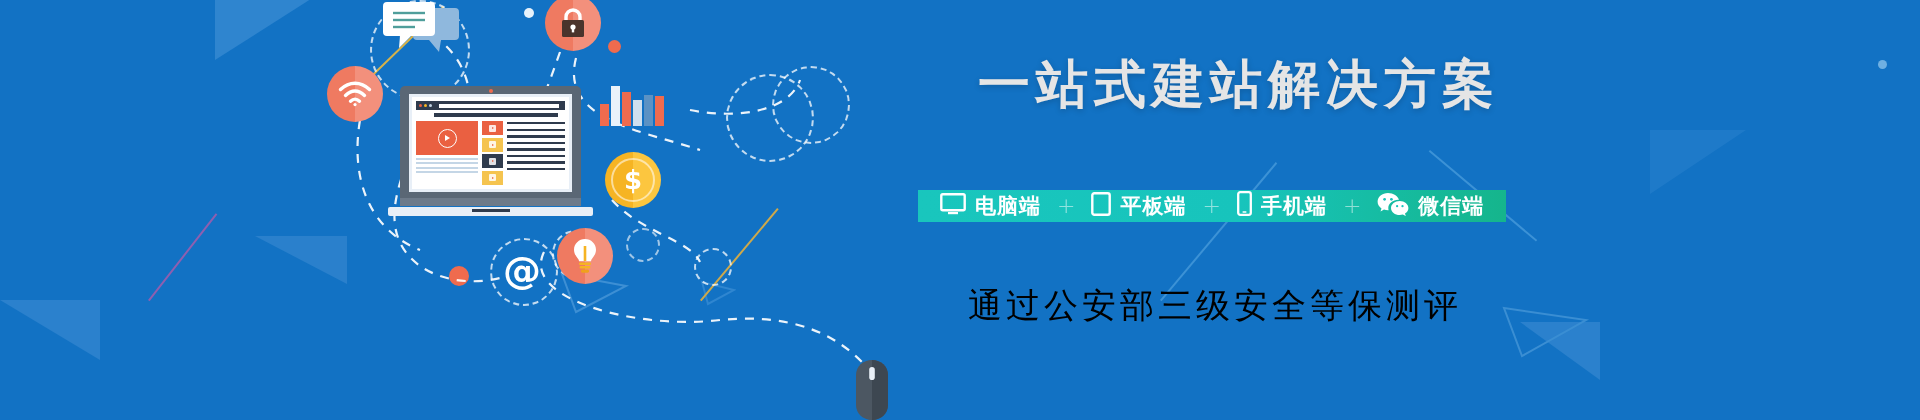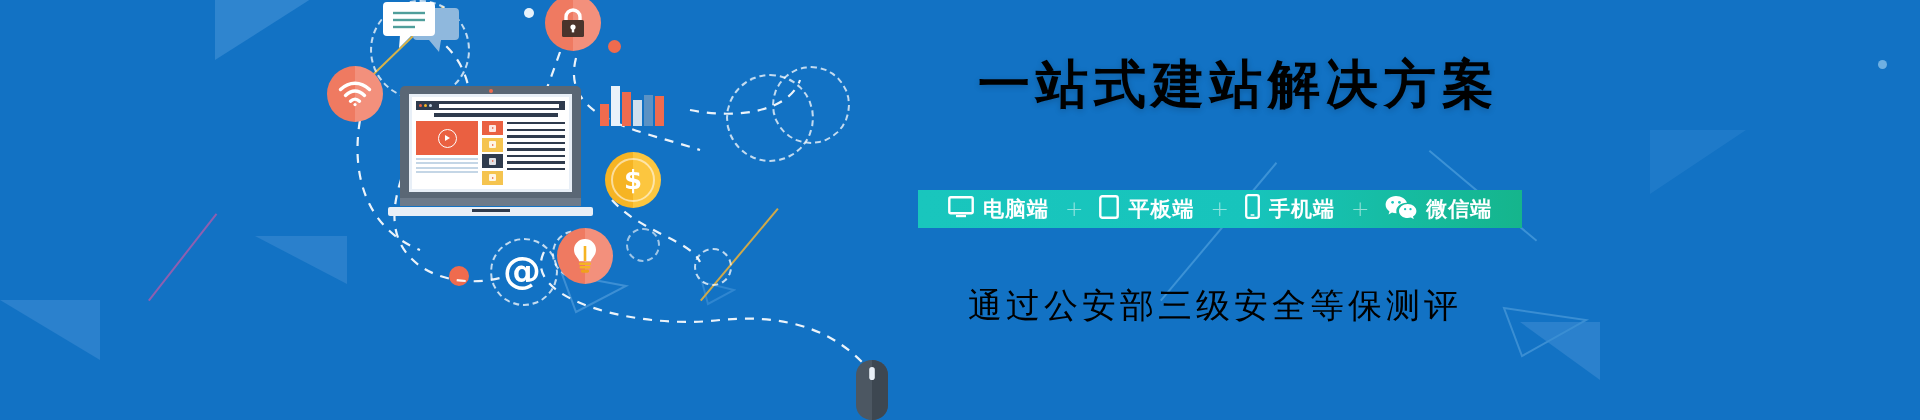--- a/index.html
+++ b/index.html
@@ -150,35 +150,35 @@
   .base { position:absolute; left:0; bottom:0; width:205px; height:9px; background:#e8eff7; border-radius:2px;}
   .base::after{content:""; position:absolute; left:50%; margin-left:-19px; top:1.5px; width:38px;height:3px;background:#2f3b4d;}
   .neck { position:absolute; left:12px; top:112px; width:181px; height:8px; background:#6d7a89;}
 
   
   .mouse { position:absolute; left:850px; top:360px; width:44px; height:60px; }
 
   
   .headline {
     position:absolute; left: 978px; top: 58px;
-    color:#000000;
+    color:#e5e5e5;
     font-size: 52px;
     font-weight: bold;
     letter-spacing: 6px;
     line-height: 1;
     white-space: nowrap;
     text-shadow: 0 2px 6px rgba(0,0,0,.18);
   }
 
   .devicebar {
     position:absolute; left: 918px; top: 190px;
-    height: 38px;
+    height: 32px;
     background: linear-gradient(90deg, #19c6bd 0%, #17c4bc 55%, #15b58c 100%);
     display:flex; align-items:center;
-    padding: 0 30px;
+    padding: 0 22px;
     box-sizing:border-box;
     gap: 0px;
   }
   .dev {
     display:flex; align-items:center; gap:9px;
     color:#ffffff; font-size:21px; font-weight:bold; white-space:nowrap;
     letter-spacing:1px;
   }
   .plus {
     color: rgba(255,255,255,.52);

